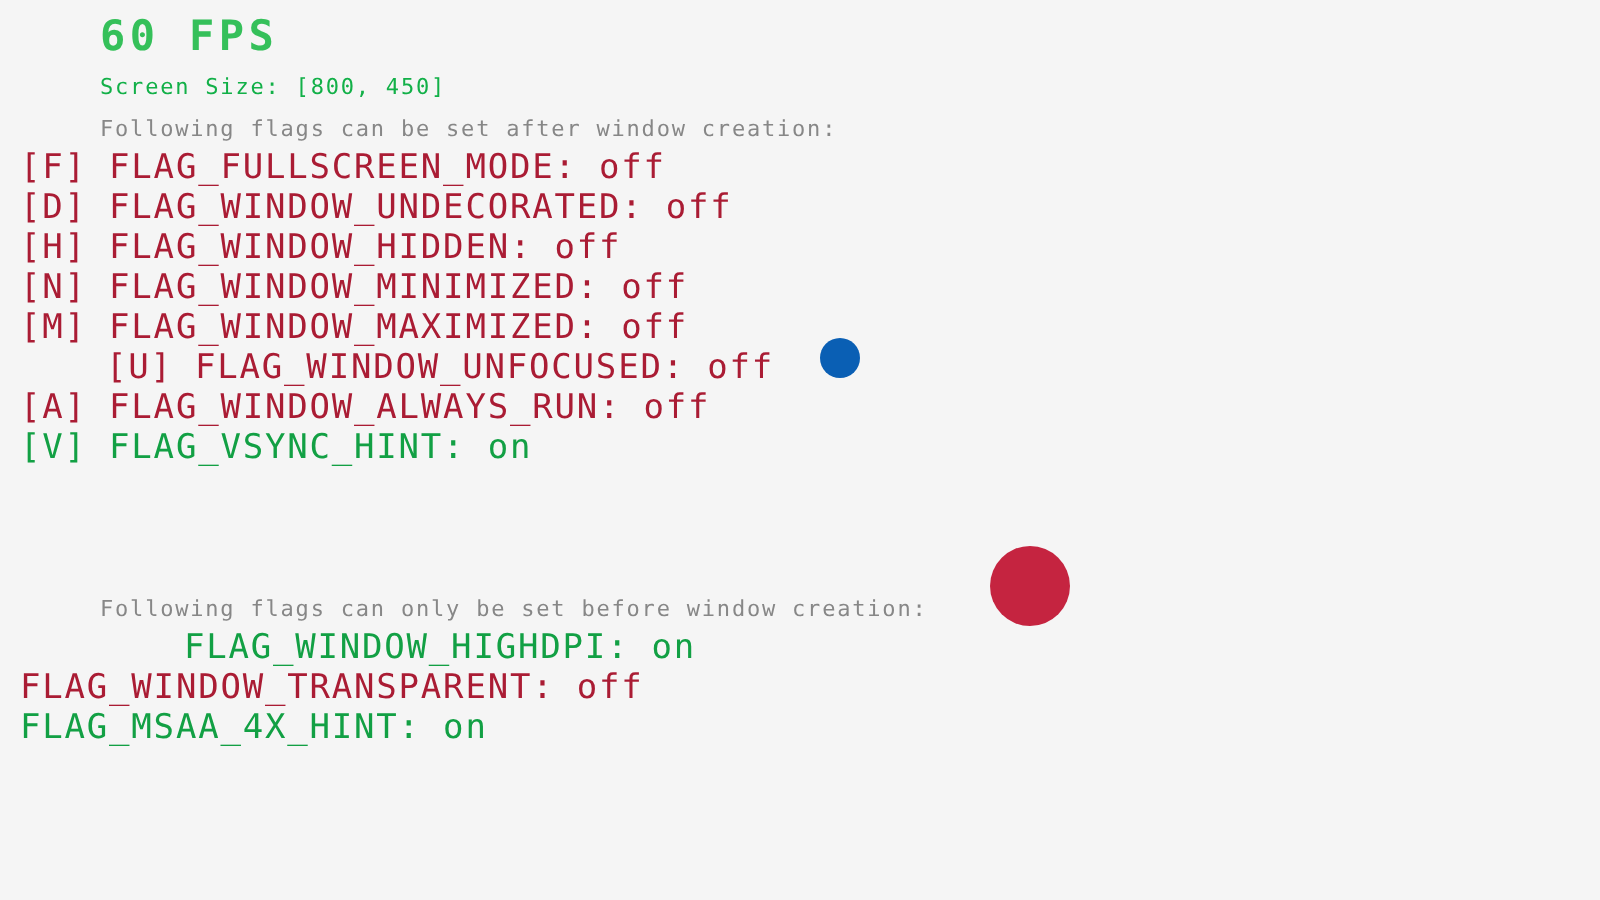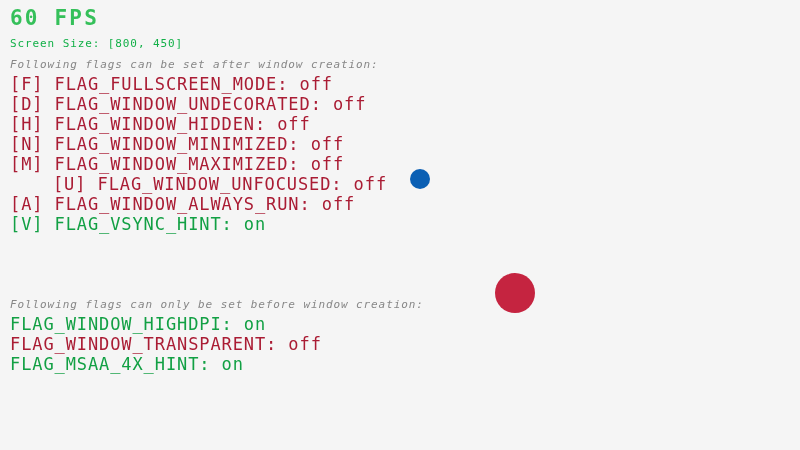--- a/index.html
+++ b/index.html
@@ -21,20 +21,21 @@
     background: #f5f5f5;
     overflow: hidden;
   }
 
   
   .txt {
     position: absolute;
     white-space: pre;
     letter-spacing: 0.6px;
     font-family: "DejaVu Sans Mono", "Liberation Mono", monospace;
+    margin-left: 40px;
     -webkit-font-smoothing: none;
   }
 
   #fps-counter {
     left: 10px;
     top: 6px;
     font-size: 21px;
     line-height: 24px;
     font-weight: bold;
     letter-spacing: 2.2px;
@@ -49,21 +50,20 @@
     letter-spacing: 0.9px;
     color: #12b048;
   }
 
   .section-header {
     left: 10px;
     font-size: 11px;
     line-height: 13px;
     letter-spacing: 0.9px;
     color: #878787;
-    font-style: italic;
   }
   #header-after  { top: 58px; }
   #header-before { top: 298px; }
 
   .flag-list {
     position: absolute;
     left: 10px;
     width: 420px;
   }
   #flags-after  { top: 78px; }
@@ -104,21 +104,21 @@
       <div class="flag-line state-off" style="color: rgb(170, 28, 52);">[N] FLAG_WINDOW_MINIMIZED: off</div>
       <div class="flag-line state-off" style="color: rgb(170, 28, 52);">[M] FLAG_WINDOW_MAXIMIZED: off</div>
       <div class="flag-line state-off" style="color: rgb(170, 28, 52); text-align: center;">[U] FLAG_WINDOW_UNFOCUSED: off</div>
       <div class="flag-line state-off" style="color: rgb(170, 28, 52);">[A] FLAG_WINDOW_ALWAYS_RUN: off</div>
       <div class="flag-line state-on" style="color: rgb(18, 160, 68);">[V] FLAG_VSYNC_HINT: on</div>
     </div>
 
   <div class="txt section-header" id="header-before" style="color: rgb(135, 135, 135);">Following flags can only be set before window creation:</div>
 
   <div class="flag-list" id="flags-before">
-      <div class="flag-line state-on" style="color: rgb(18, 160, 68);">FLAG_WINDOW_HIGHDPI: on</div>
+      <div class="flag-line state-on" style="color: rgb(18, 160, 68); text-align: center;">FLAG_WINDOW_HIGHDPI: on</div>
       <div class="flag-line state-off" style="color: rgb(170, 28, 52);">FLAG_WINDOW_TRANSPARENT: off</div>
       <div class="flag-line state-on" style="color: rgb(18, 160, 68);">FLAG_MSAA_4X_HINT: on</div>
     </div>
 
   <div id="shape-layer">
       <div class="ball" style="left: 410px; top: 169px; width: 20px; height: 20px; background: rgb(10, 95, 180);"></div>
       <div class="ball" style="left: 495px; top: 273px; width: 40px; height: 40px; background: rgb(197, 36, 64);"></div>
     </div>
 
 </div>

